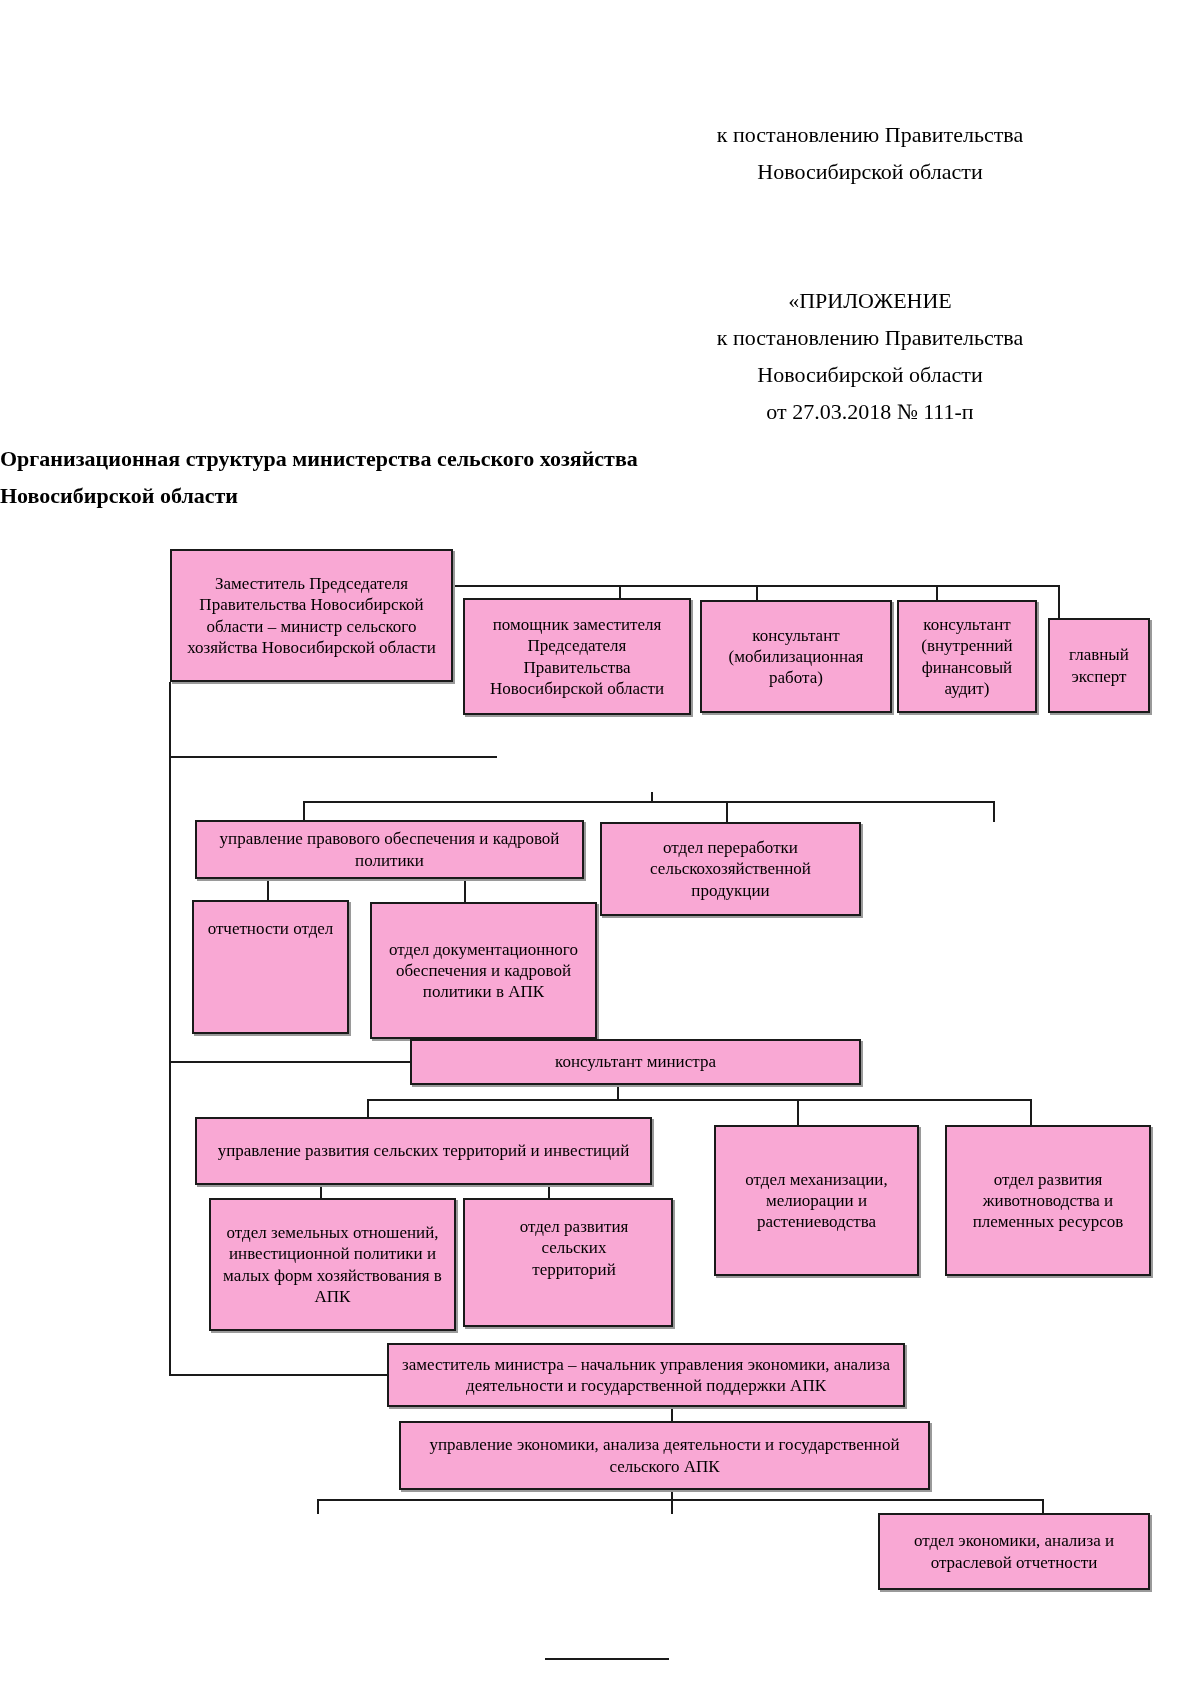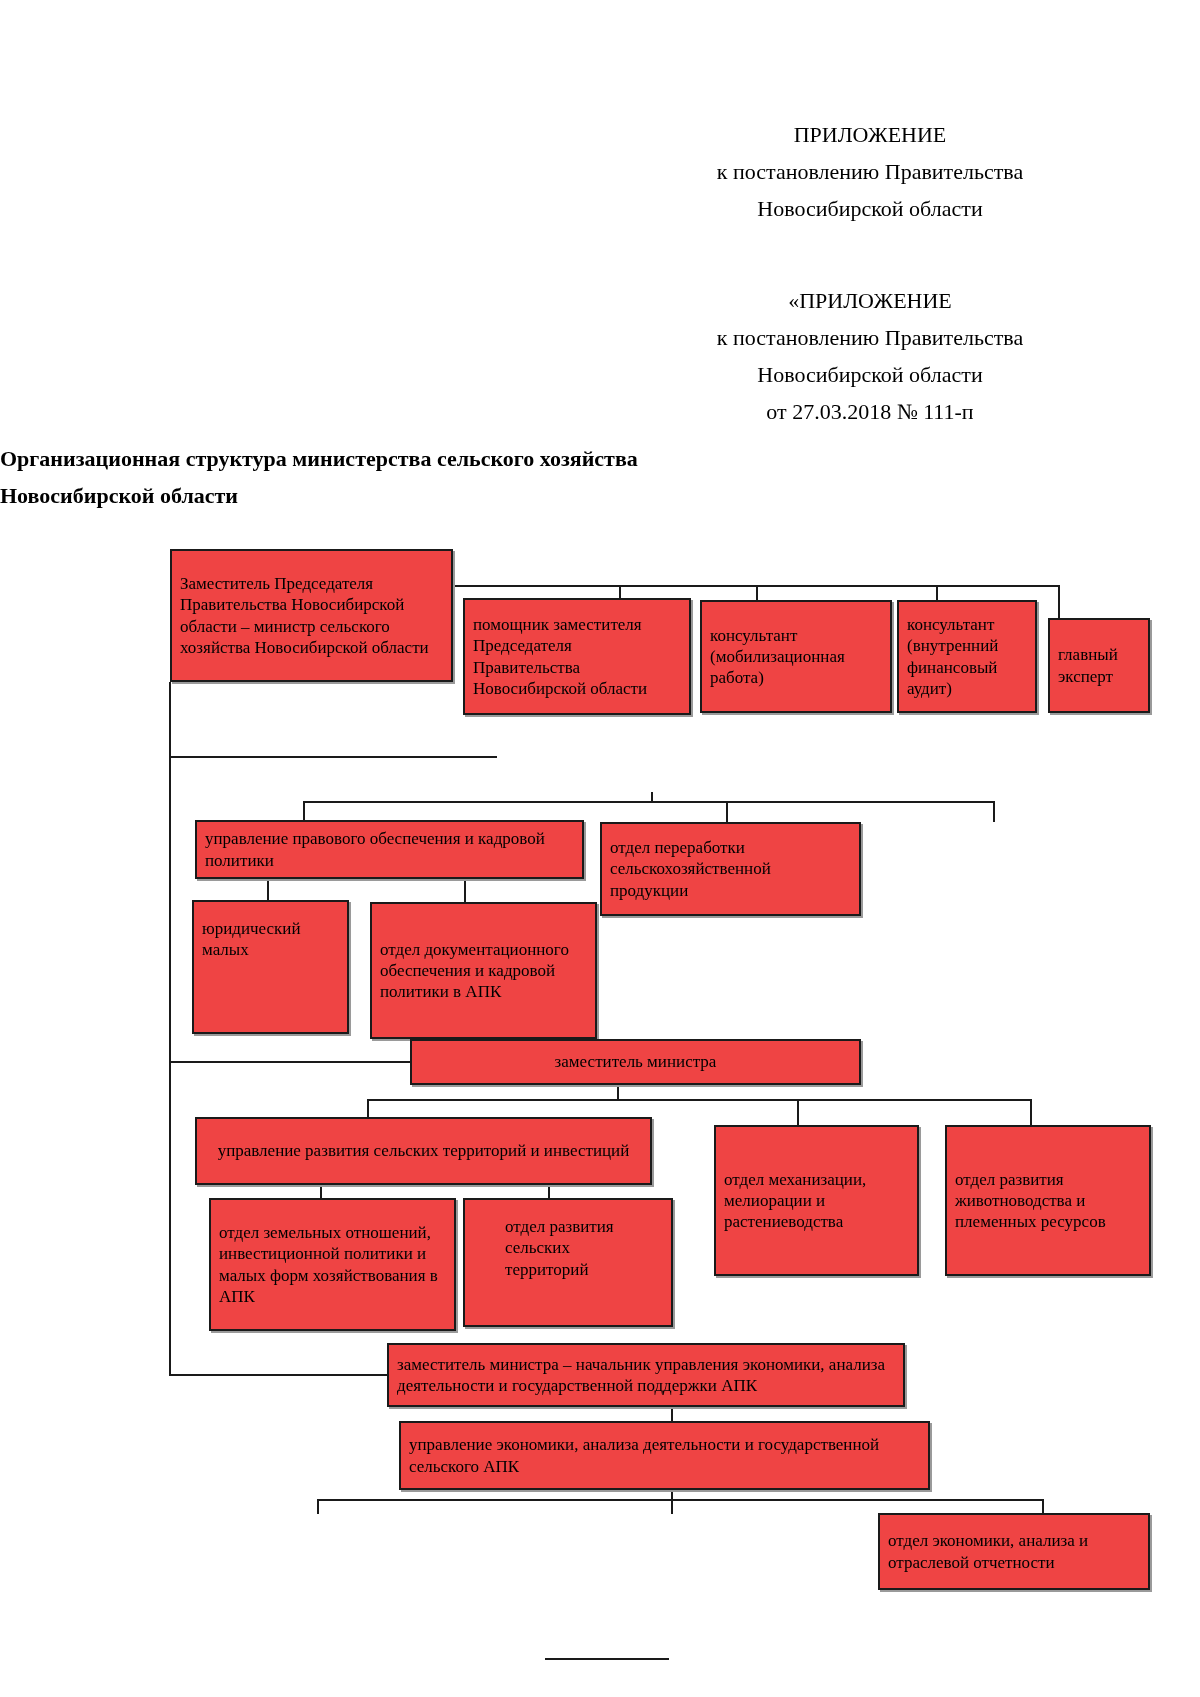--- a/index.html
+++ b/index.html
@@ -14,38 +14,38 @@
   .annex{
     position:absolute;left:645px;width:450px;
     text-align:center;font-size:22px;line-height:37px;
   }
   .doc-title{
     position:absolute;left:0;width:1200px;
     font-weight:bold;font-size:22px;line-height:37px;
   }
   .node{
     position:absolute;
-    background:#ef4444;
+    background:#f9a8d4;
     border:2px solid #1a1a1a;
     box-shadow:2px 2px 0 #9a9a9a;
     box-sizing:border-box;
     display:flex;align-items:center;justify-content:center;
+    text-align:center;
     font-size:17px;line-height:1.25;
     padding:4px 8px;
   }
   .node.top{align-items:flex-start;padding-top:16px;}
   .ln{position:absolute;background:#1a1a1a;}
 </style>
 </head>
 <body>
 
 <div class="page">
 
   <div class="annex" style="top:116px">
-    <div>ПРИЛОЖЕНИЕ</div>
     <div>к постановлению Правительства</div>
     <div>Новосибирской области</div>
   </div>
   <div class="annex" style="top:282px">
     <div>«ПРИЛОЖЕНИЕ</div>
     <div>к постановлению Правительства</div>
     <div>Новосибирской области</div>
     <div>от 27.03.2018  № 111-п</div>
   </div>
 
@@ -99,24 +99,24 @@
   <div class="node" style="left:170px;top:549px;width:283px;height:133px">Заместитель Председателя Правительства Новосибирской области – министр сельского хозяйства Новосибирской области</div>
   <div class="node" style="left:463px;top:598px;width:228px;height:117px">помощник заместителя Председателя Правительства Новосибирской области</div>
   <div class="node" style="left:700px;top:600px;width:192px;height:113px">консультант (мобилизационная работа)</div>
   <div class="node" style="left:897px;top:600px;width:140px;height:113px">консультант (внутренний финансовый аудит)</div>
   <div class="node" style="left:1048px;top:618px;width:102px;height:95px">главный эксперт</div>
 
 
   <div class="node" style="left:195px;top:820px;width:389px;height:59px">управление правового обеспечения и кадровой политики</div>
   <div class="node" style="left:600px;top:822px;width:261px;height:94px">отдел переработки сельскохозяйственной продукции</div>
 
-  <div class="node top" style="left:192px;top:900px;width:157px;height:134px">юридический малых</div>
+  <div class="node top" style="left:192px;top:900px;width:157px;height:134px">отчетности отдел</div>
   <div class="node" style="left:370px;top:902px;width:227px;height:137px">отдел документационного обеспечения и кадровой политики в АПК</div>
 
-  <div class="node" style="left:410px;top:1039px;width:451px;height:46px">заместитель министра</div>
+  <div class="node" style="left:410px;top:1039px;width:451px;height:46px">консультант министра</div>
 
   <div class="node" style="left:195px;top:1117px;width:457px;height:68px">управление развития сельских территорий и инвестиций</div>
   <div class="node" style="left:714px;top:1125px;width:205px;height:151px">отдел механизации, мелиорации и растениеводства</div>
   <div class="node" style="left:945px;top:1125px;width:206px;height:151px">отдел развития животноводства и племенных ресурсов</div>
 
   <div class="node" style="left:209px;top:1198px;width:247px;height:133px">отдел земельных отношений, инвестиционной политики и малых форм хозяйствования в АПК</div>
   <div class="node top" style="left:463px;top:1198px;width:210px;height:129px;padding-left:40px;padding-right:28px">отдел развития сельских территорий</div>
 
   <div class="node" style="left:387px;top:1343px;width:518px;height:64px">заместитель министра – начальник управления экономики, анализа деятельности и государственной поддержки АПК</div>
   <div class="node" style="left:399px;top:1421px;width:531px;height:69px">управление экономики, анализа деятельности и государственной сельского АПК</div>

